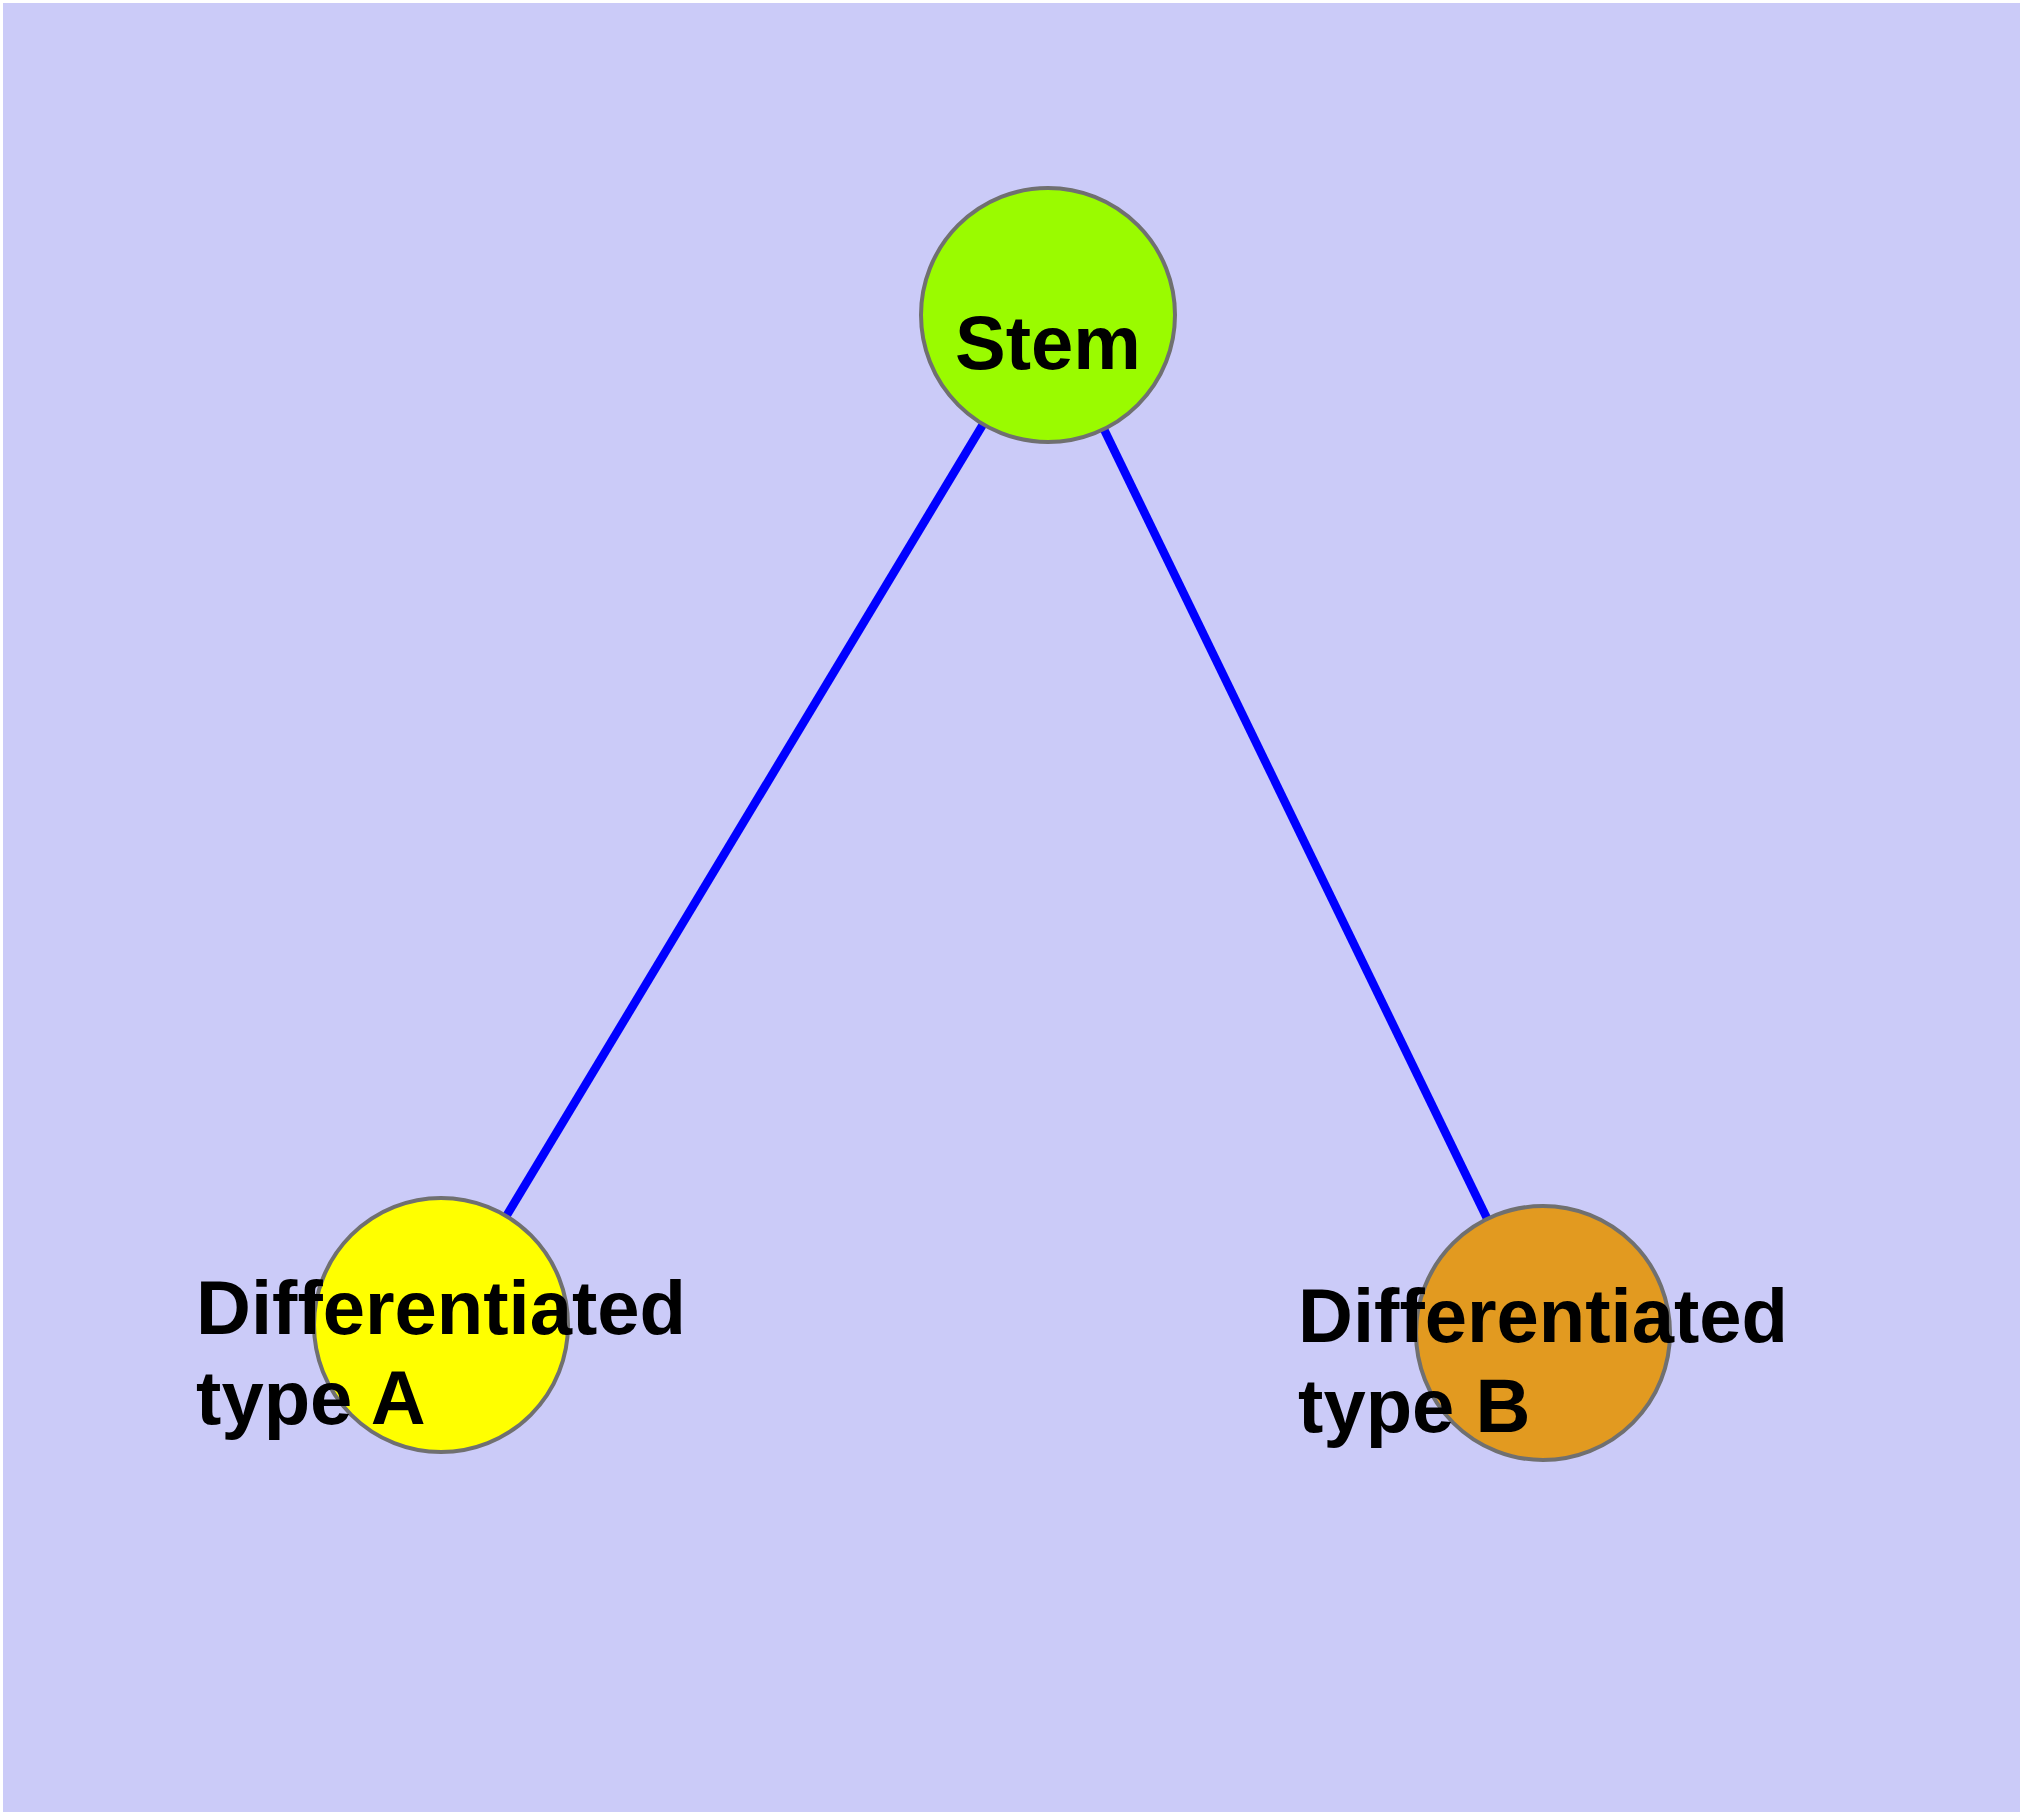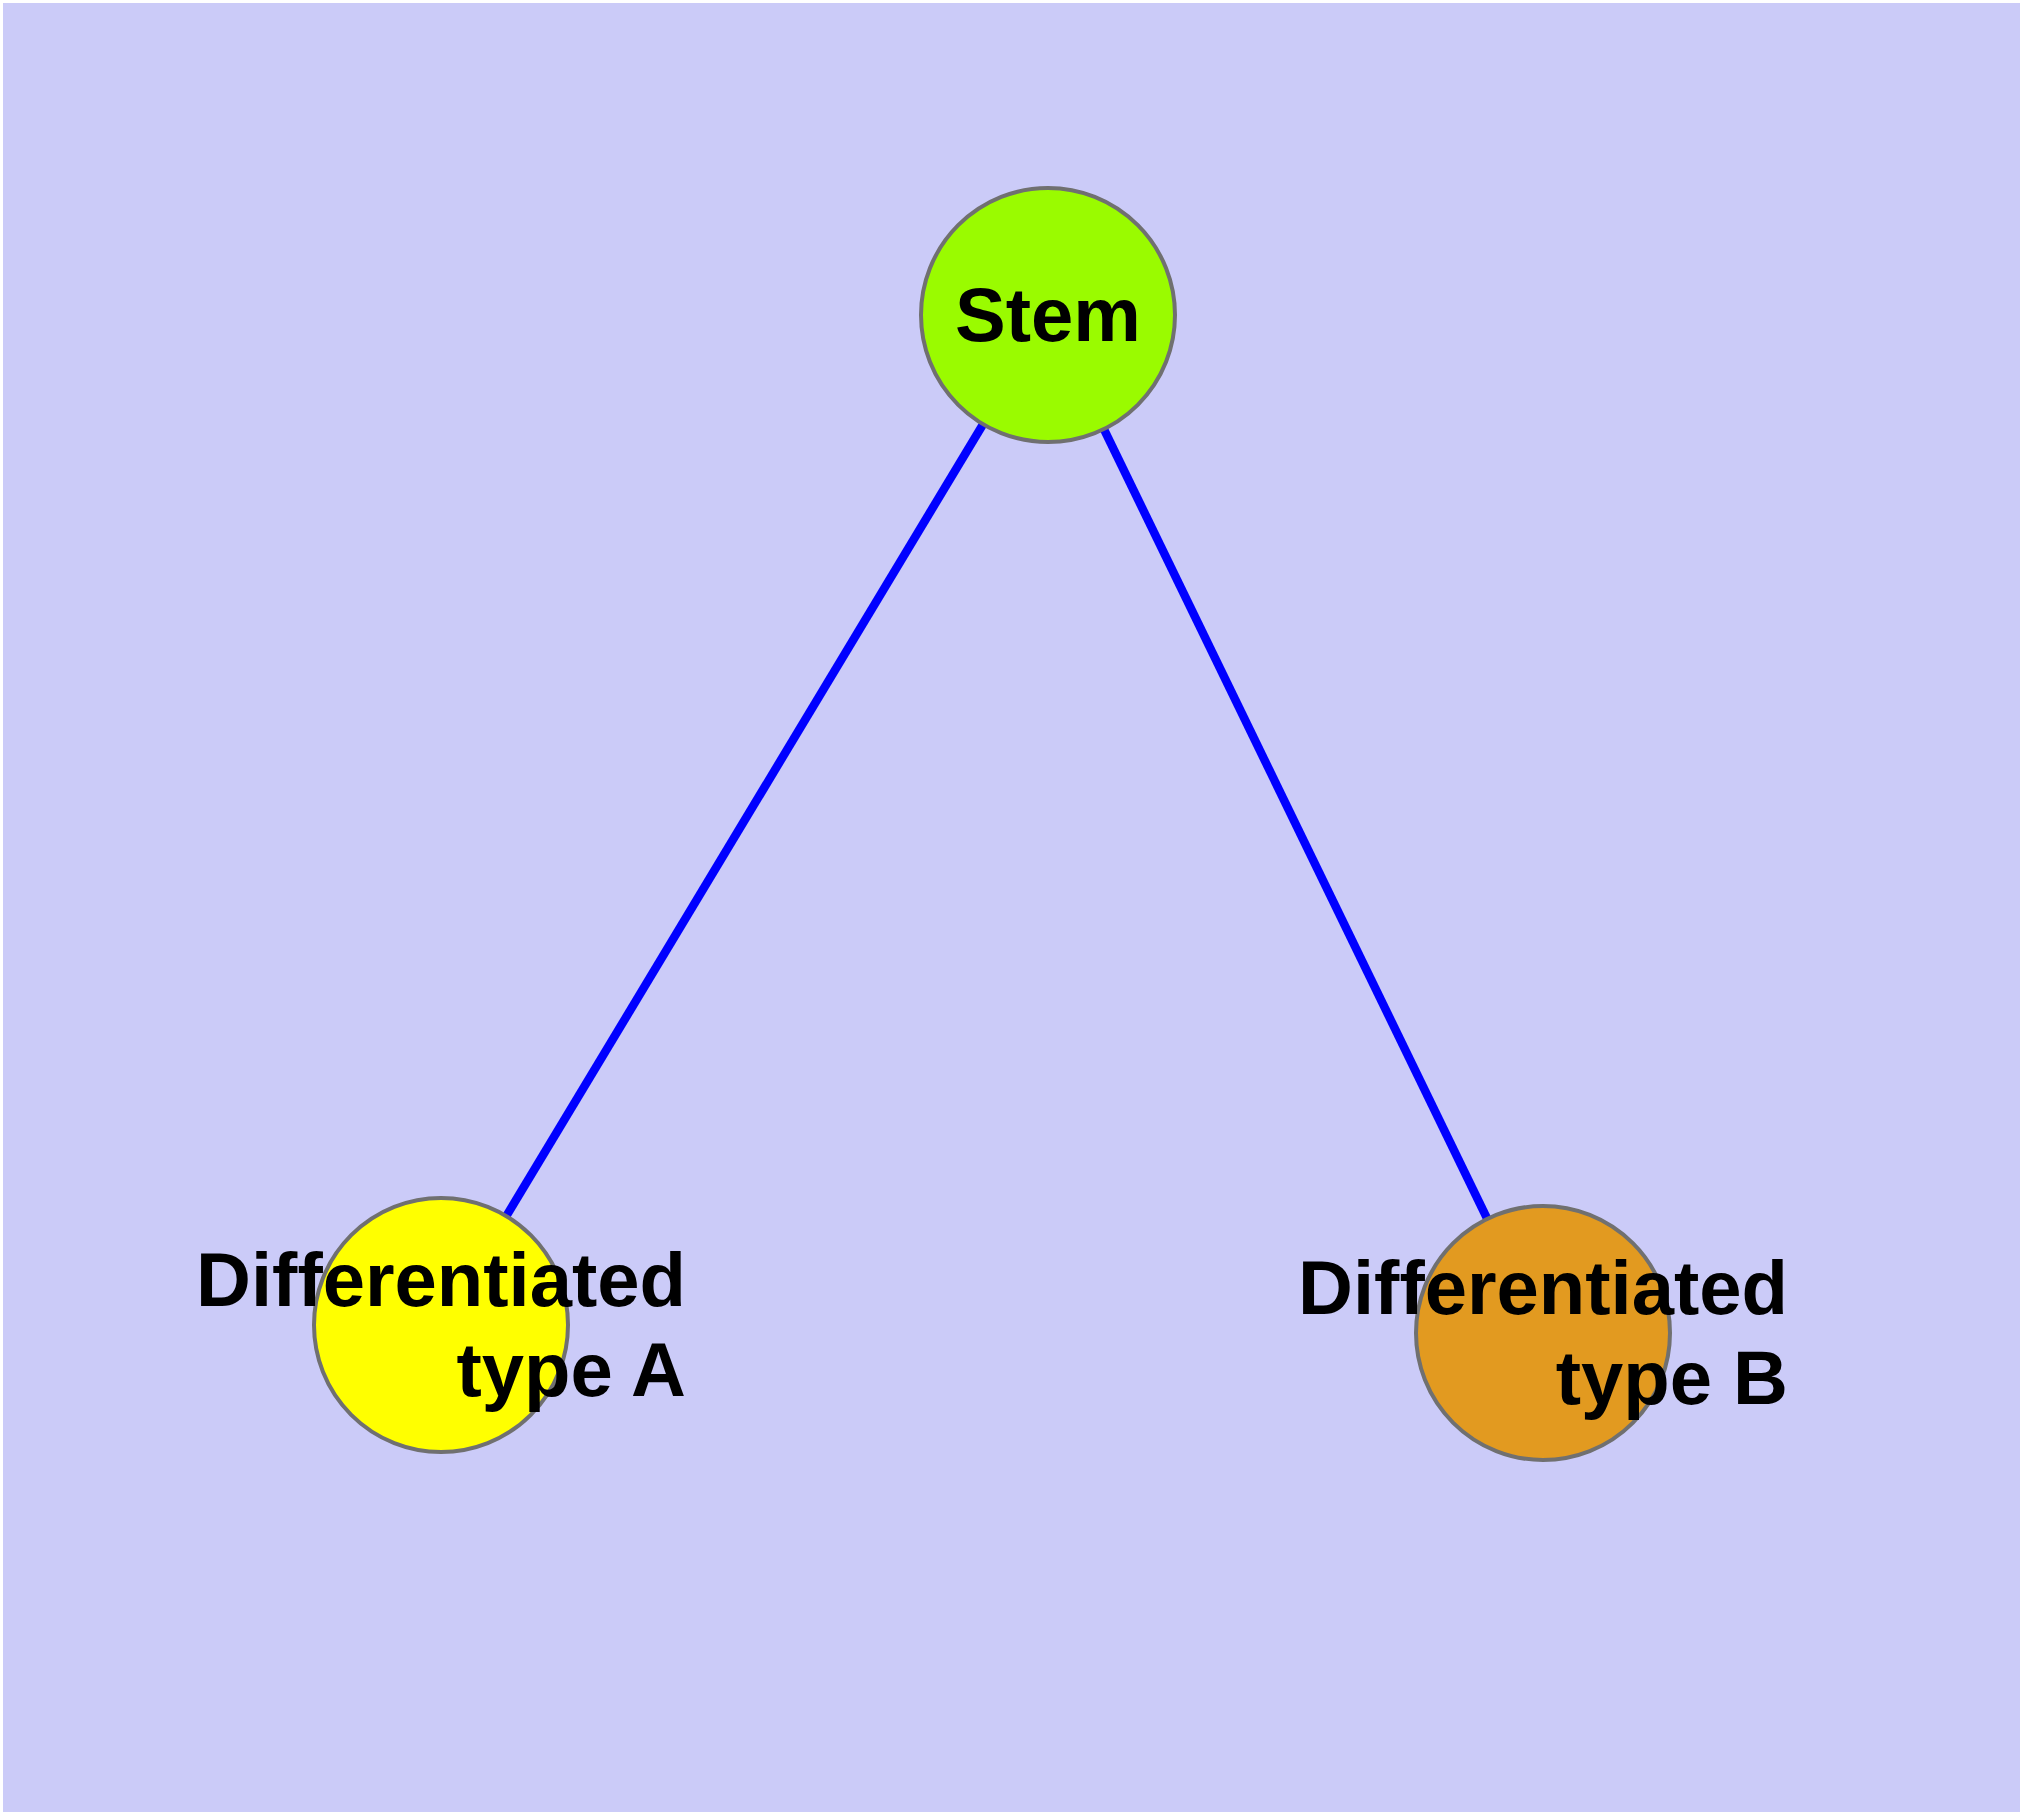--- a/index.html
+++ b/index.html
@@ -43,25 +43,26 @@
     position: absolute;
     transform: translate(-50%, -50%);
     border-radius: 50%;
     border: 4.2px solid #707070;
     box-sizing: border-box;
   }
   .node .label {
     position: absolute;
     transform: translate(-50%, -50%);
     white-space: pre-line;
-    text-align: right;
+    text-align: left;
     font-weight: bold;
     font-size: 76px;
     line-height: 90px;
     letter-spacing: 0px;
+    margin-top: 28px;
   }
 </style>
 </head>
 <body style="background: rgb(255, 255, 255);">
 
 <div id="stage">
 
   <div id="plot-bg" style="background: rgb(203, 203, 248);"></div>
 
   <svg id="edges-layer" viewBox="0 0 2384 2138" xmlns="http://www.w3.org/2000/svg">

